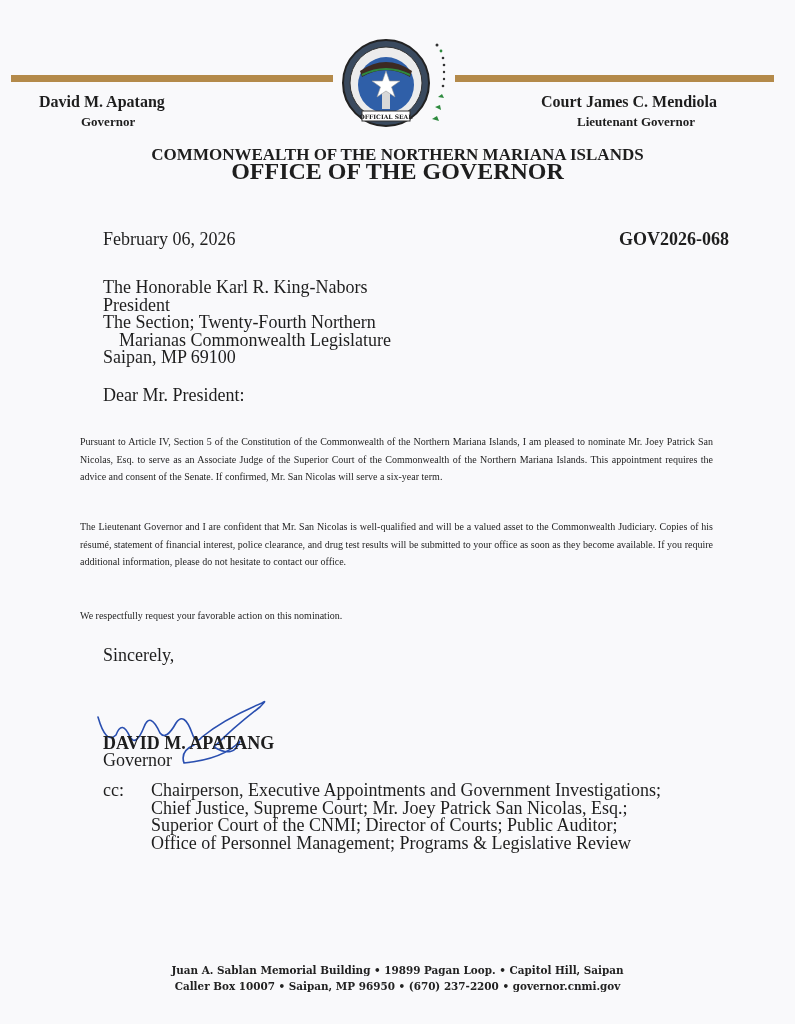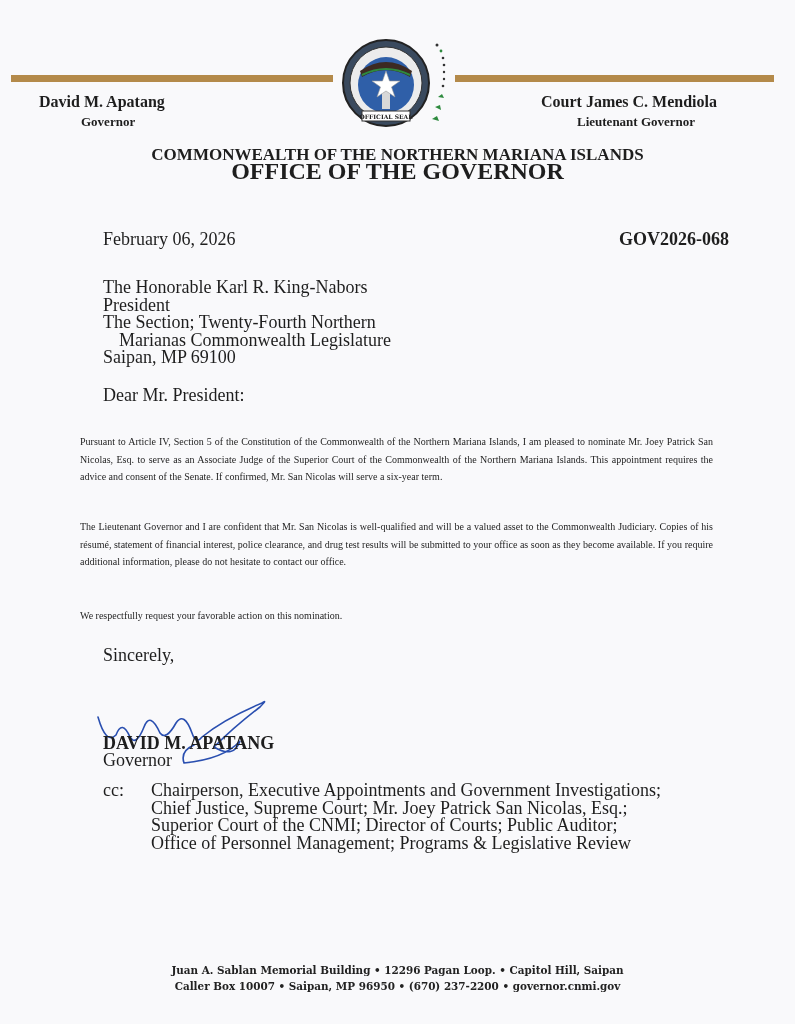--- a/index.html
+++ b/index.html
@@ -87,15 +87,15 @@
 
 <div class="abs line" style="left:80px; top:782px;">cc:</div>
 <div class="abs" style="left:128px; top:782px;">
   <div class="line">Chairperson, Executive Appointments and Government Investigations;</div>
   <div class="line">Chief Justice, Supreme Court; Mr. Joey Patrick San Nicolas, Esq.;</div>
   <div class="line">Superior Court of the CNMI; Director of Courts; Public Auditor;</div>
   <div class="line">Office of Personnel Management; Programs &amp; Legislative Review</div>
 </div>
 
 <div class="abs footer" style="left:0; width:795px; top:962px;">
-  <div>Juan A. Sablan Memorial Building • 12296 Pagan Loop. • Capitol Hill, Saipan</div>
+  <div>Juan A. Sablan Memorial Building • 19899 Pagan Loop. • Capitol Hill, Saipan</div>
   <div>Caller Box 10007 • Saipan, MP  96950 • (670) 237-2200 • governor.cnmi.gov</div>
 </div>
 
 </body></html>

